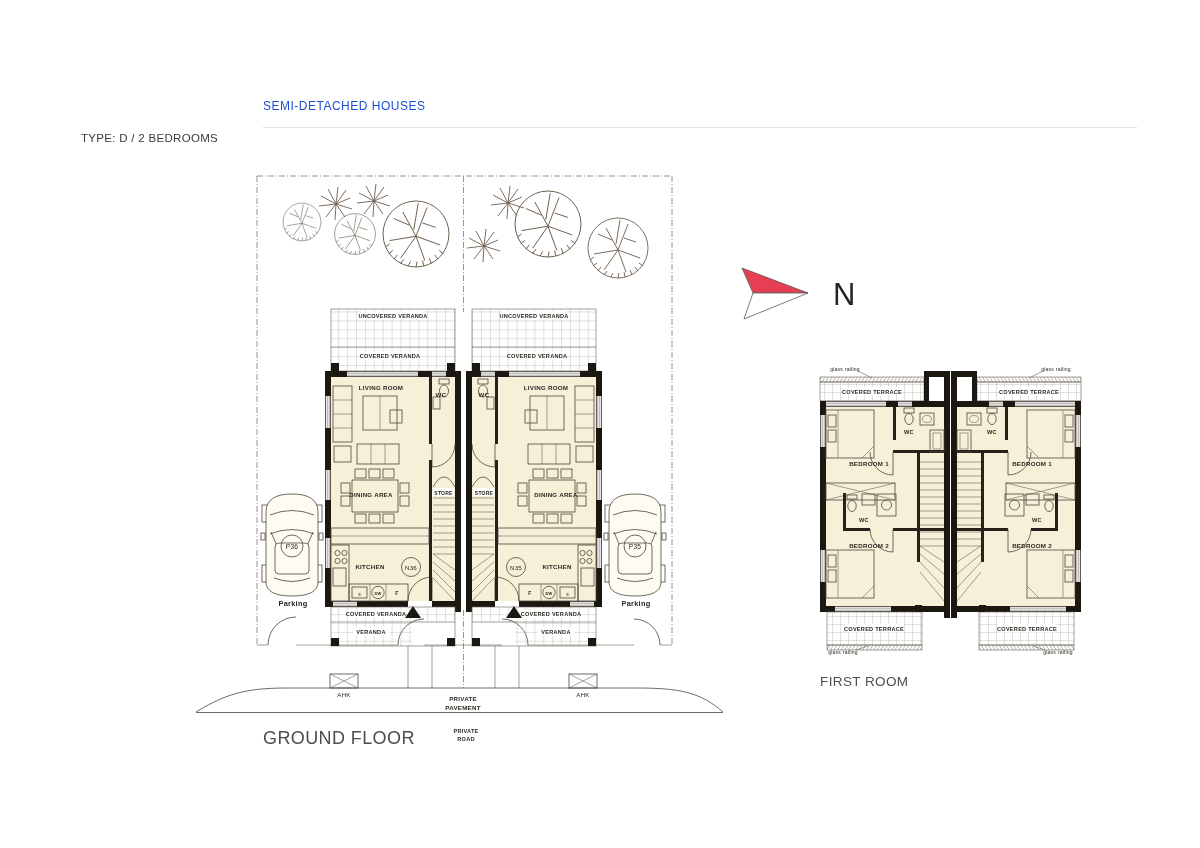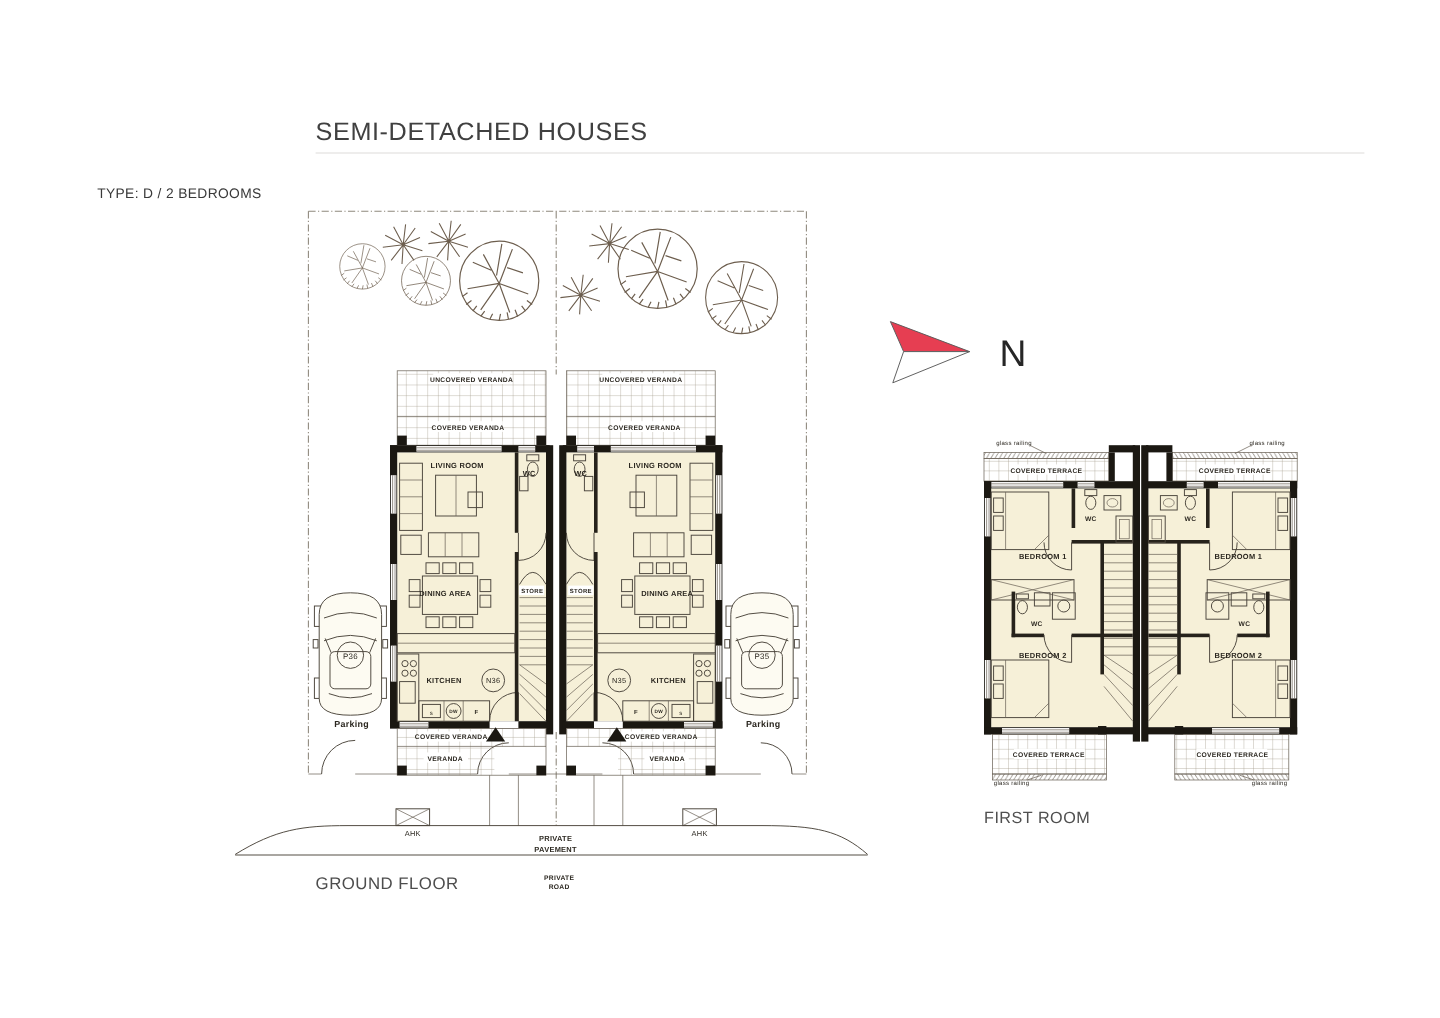--- a/index.html
+++ b/index.html
@@ -1,23 +1,23 @@
 <!DOCTYPE html>
 <html><head>
 <meta charset="utf-8">
 <style>
   html,body{margin:0;padding:0;background:#fff;}
   .page{position:relative;width:1200px;height:848px;background:#ffffff;
         font-family:"Liberation Sans",sans-serif;overflow:hidden;}
-  .page-title{position:absolute;left:263px;top:99px;font-size:21px;font-weight:500;
-        letter-spacing:.5px;color:#404040;}
+  .page-title{position:absolute;left:263px;top:99px;font-size:12px;font-weight:500;
+        letter-spacing:.5px;color:#1d4ed8;}
   .title-rule{position:absolute;left:263px;top:127px;width:874px;height:1px;background:#e3e2e0;}
-  .type-label{position:absolute;left:81px;top:156px;font-size:11.5px;font-weight:500;
+  .type-label{position:absolute;left:81px;top:132px;font-size:11.5px;font-weight:500;
         letter-spacing:.3px;color:#3a3a3a;}
-  .caption-gf{position:absolute;left:263px;top:728px;font-size:14px;letter-spacing:.4px;color:#4d4d4d;}
+  .caption-gf{position:absolute;left:263px;top:728px;font-size:18px;letter-spacing:.4px;color:#4d4d4d;}
   .caption-ff{position:absolute;left:820px;top:674px;font-size:13.5px;letter-spacing:.4px;color:#4f4f4f;}
   svg{position:absolute;left:0;top:0;}
   .t{font-family:"Liberation Sans",sans-serif;fill:#2c2821;font-weight:700;letter-spacing:.25px;}
   .s6{font-size:6.2px;} .s55{font-size:5.6px;} .s5{font-size:5px;} .s4{font-size:4px;}
   .s65{font-size:6.6px;} .s7{font-size:7.4px;}
   .tn{font-weight:400;}
   .w{fill:#1b1812;}
   .part{fill:#26221b;}
   .thin{stroke:#4b453c;stroke-width:.8;fill:none;}
   .thin2{stroke:#6a6257;stroke-width:.6;fill:none;}

